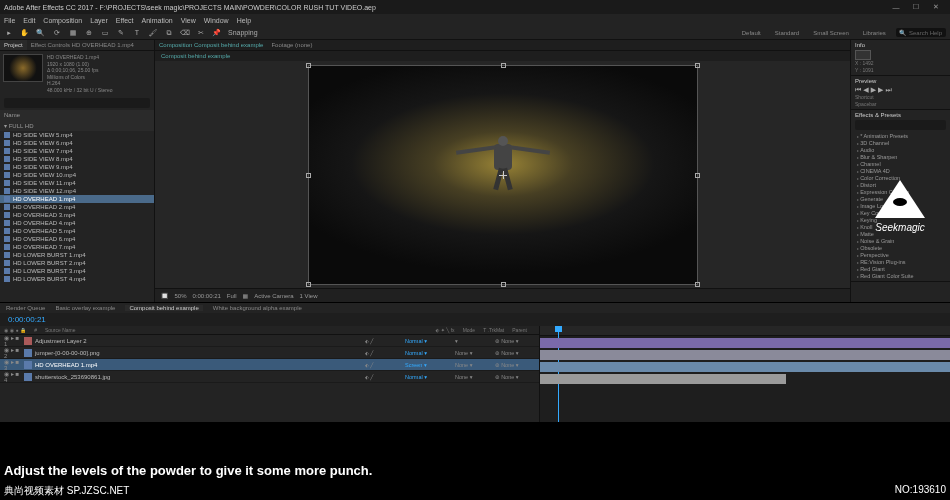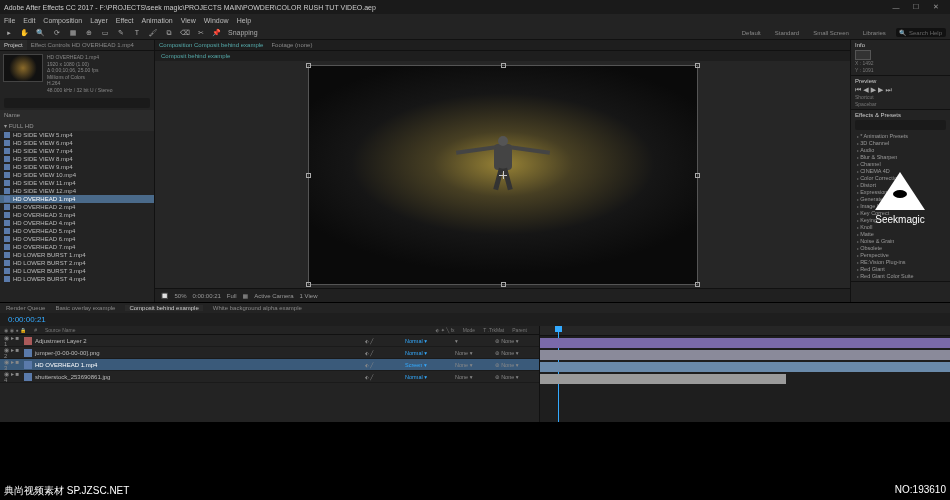--- a/index.html
+++ b/index.html
@@ -82,21 +82,21 @@
 .tl-row .par { width: 40px; color: #888; font-size: 5.5px; }
 .tl-right { flex: 1; background: #1e1e1e; position: relative; }
 .tl-ruler { height: 10px; background: #262626; border-bottom: 1px solid #111; position: relative; }
 .playhead { position: absolute; top: 0; bottom: 0; width: 1px; background: #3af; left: 18px; }
 .playhead::before { content: ""; position: absolute; top: 0; left: -3px; width: 7px; height: 6px; background: #3af; }
 .clip { position: absolute; height: 10px; top: 0; }
 .c1 { background: #7a6aaa; left: 0; width: 100%; top: 12px; }
 .c2 { background: #8a8a9a; left: 0; width: 100%; top: 24px; }
 .c3 { background: #6a8aaa; left: 0; width: 100%; top: 36px; }
 .c4 { background: #9a9a9a; left: 0; width: 60%; top: 48px; }
-.watermark { position: absolute; right: 10px; top: 172px; width: 80px; text-align: center; color: #fff; font-size: 10px; }
+.watermark { position: absolute; right: 10px; top: 180px; width: 80px; text-align: center; color: #fff; font-size: 10px; font-style: italic; }
 .watermark .eye { width: 50px; height: 40px; margin: 0 auto 2px; position: relative; }
 .watermark .tri { width: 0; height: 0; border-left: 25px solid transparent; border-right: 25px solid transparent; border-bottom: 38px solid #fff; position: relative; }
 .watermark .eyeball { position: absolute; top: 18px; left: 18px; width: 14px; height: 8px; background: #000; border-radius: 50%; }
 .caption { position: absolute; bottom: 20px; left: 4px; right: 0; color: #fff; font-size: 13px; font-weight: bold; line-height: 1.3; text-shadow: 1px 1px 2px #000; }
 .footer { position: absolute; bottom: 2px; left: 4px; right: 4px; display: flex; justify-content: space-between; color: #fff; font-size: 10px; }
 </style>
 </head>
 <body>
 
 <div class="titlebar">
@@ -345,18 +345,19 @@
 
 <div class="watermark">
   <div class="eye">
       <div class="tri"></div>
       <div class="eyeball"></div>
     </div>
   <div>Seekmagic</div>
 </div>
 
 <div class="caption">
+  <div>Adjust the levels of the powder to give it some more punch.</div>
 </div>
 
 <div class="footer">
   <span>典尚视频素材 SP.JZSC.NET</span>
   <span>NO:193610</span>
 </div>
 
 </body></html>

